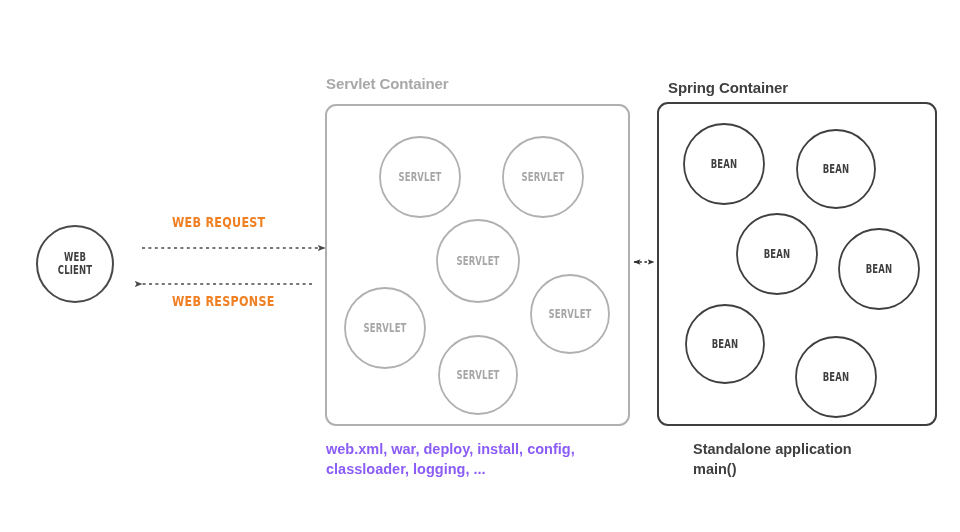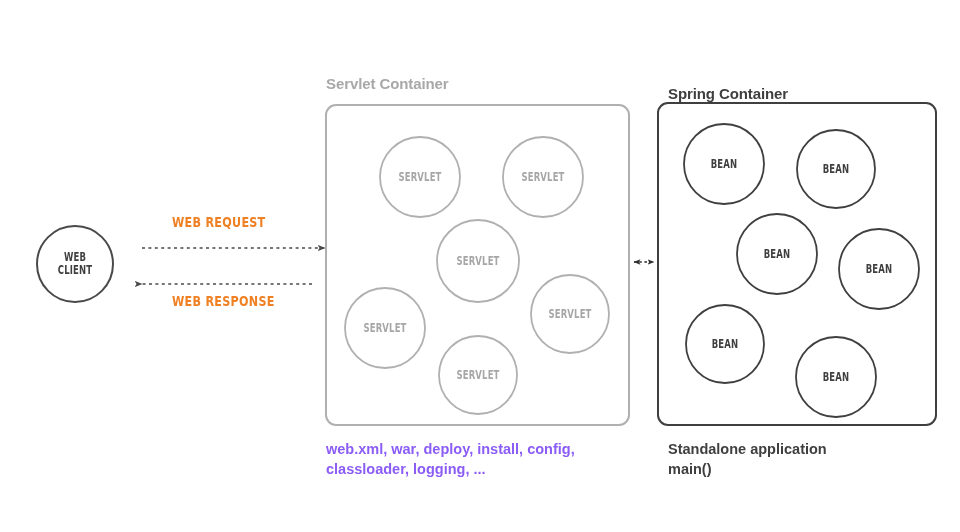--- a/index.html
+++ b/index.html
@@ -126,26 +126,26 @@
 
     <line x1="142" y1="248" x2="325" y2="248" stroke="#4a4a4a" stroke-width="1.7" stroke-dasharray="3 3.4" marker-end="url(#arrow-right)"></line>
 
     <line x1="312" y1="284" x2="142" y2="284" stroke="#4a4a4a" stroke-width="1.7" stroke-dasharray="3 3.4" marker-end="url(#arrow-left)"></line>
 
     <line x1="634" y1="262" x2="654" y2="262" stroke="#2f2f2f" stroke-width="1.7" stroke-dasharray="2.6 2.6" marker-start="url(#arrow-left-sm)" marker-end="url(#arrow-right-sm)"></line>
   </svg>
 
   <div class="box-title title-servlet" style="left:326px; top:75px;">Servlet Container</div>
 
-  <div class="box-title title-spring" style="left:668px; top:85px;">Spring Container</div>
+  <div class="box-title title-spring" style="left:668px; top:79px;">Spring Container</div>
 
   <div class="caption caption-servlet" style="left:326px; top:440px;">web.xml, war, deploy, install, config,
 classloader, logging, ...</div>
 
-  <div class="caption caption-spring" style="left:668px; top:440px;">Standalone application
+  <div class="caption caption-spring" style="left:693px; top:440px;">Standalone application
 main()</div>
 
   <div class="flow-label" style="left:172px; top:214px;">WEB REQUEST</div>
 
   <div class="flow-label" style="left:172px; top:293px;">WEB RESPONSE</div>
 
   <div class="node-label client-label" style="left:35px; top:251px; width:80px;">WEB
 CLIENT</div>
 
   <div class="node-label servlet-label" style="left:380px; top:171px; width:80px;">SERVLET</div>

